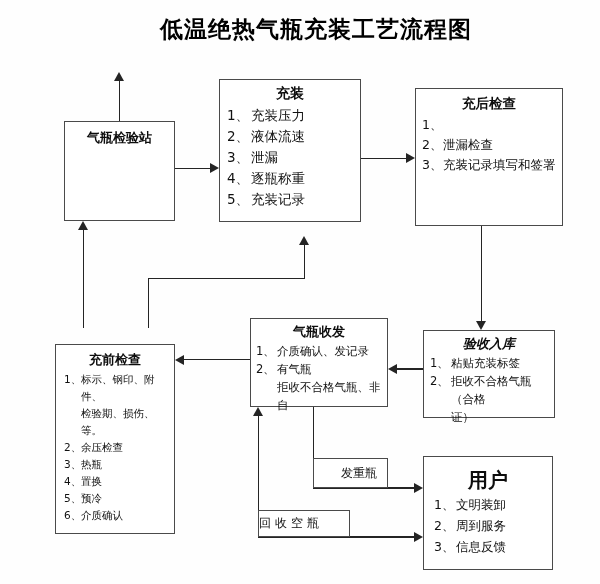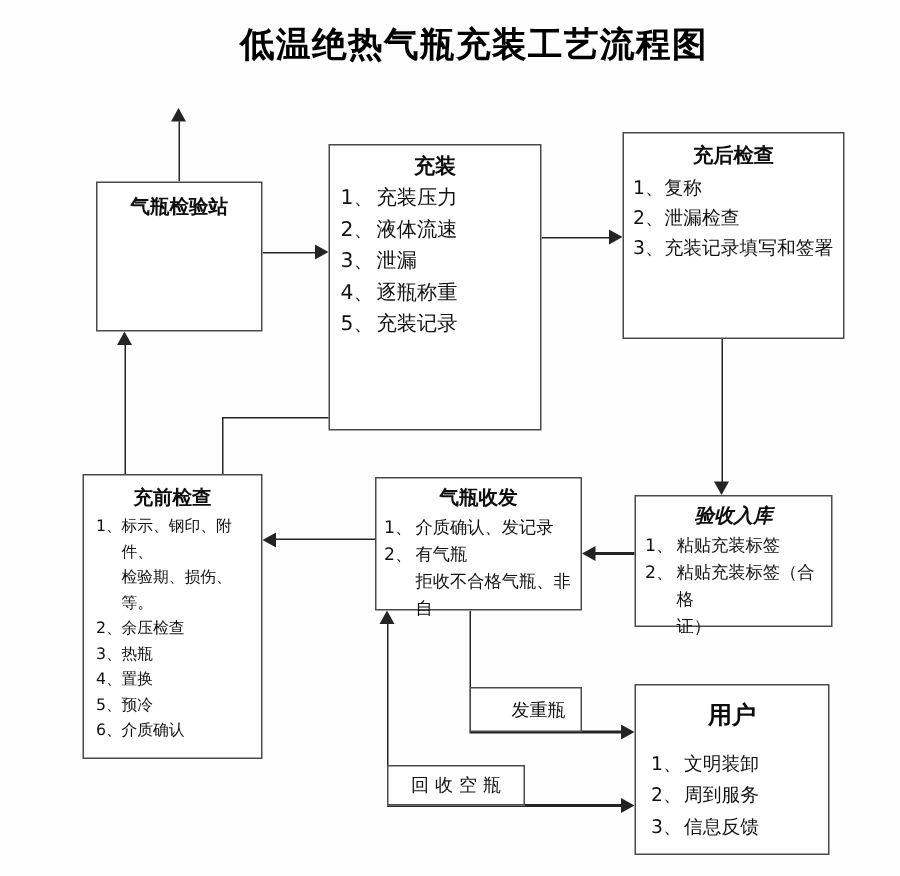--- a/index.html
+++ b/index.html
@@ -20,54 +20,54 @@
   }
   .box-title{font-weight:700;text-align:center;color:#0d0d0d;}
   .row{display:flex;align-items:flex-start;}
   .num{flex:none;}
   .txt{flex:1 1 auto;}
 
   
   .b-station{left:64px;top:121px;width:111px;height:100px;}
   .b-station .box-title{padding-top:7px;font-size:13px;}
 
-  .b-filling{left:219px;top:96px;width:142px;height:191px;}
+  .b-filling{left:219px;top:79px;width:142px;height:143px;}
   .b-filling .box-title{padding-top:5px;font-size:14px;}
   .b-filling .list{padding:2px 2px 0 7px;font-size:13.5px;line-height:21px;}
   .b-filling .num{width:24px;}
 
   .b-postcheck{left:415px;top:88px;width:148px;height:138px;}
   .b-postcheck .box-title{padding-top:6px;font-size:13.5px;}
   .b-postcheck .list{padding:2px 2px 0 6px;font-size:12.5px;line-height:20px;}
   .b-postcheck .num{width:21px;}
 
-  .b-precheck{left:55px;top:316px;width:120px;height:190px;}
+  .b-precheck{left:55px;top:344px;width:120px;height:190px;}
   .b-precheck .box-title{padding-top:6px;font-size:13px;}
   .b-precheck .list{padding:2px 0 0 8px;font-size:10.5px;line-height:17px;}
   .b-precheck .num{width:17px;}
 
   .b-receiving{left:250px;top:318px;width:138px;height:89px;}
   .b-receiving .box-title{padding-top:4px;font-size:13px;}
   .b-receiving .list{padding:1px 2px 0 5px;font-size:11.5px;line-height:18px;}
   .b-receiving .num{width:21px;}
 
   .b-acceptance{left:423px;top:330px;width:132px;height:88px;}
   .b-acceptance .box-title{padding-top:4px;font-size:13px;font-style:italic;}
   .b-acceptance .list{padding:1px 2px 0 6px;font-size:11.5px;line-height:18px;}
   .b-acceptance .num{width:21px;}
 
   .b-user{left:423px;top:456px;width:130px;height:114px;}
-  .b-user .box-title{padding-top:10px;font-size:16px;margin-bottom:10px;}
+  .b-user .box-title{padding-top:10px;font-size:20px;}
   .b-user .list{padding:0 2px 0 10px;font-size:12.5px;line-height:21px;}
   .b-user .num{width:22px;}
 
   .b-dispatch{left:313px;top:458px;width:75px;height:30px;z-index:3;
     display:flex;align-items:center;padding-left:27px;font-size:12px;}
   .b-recover{left:258px;top:510px;width:92px;height:27px;z-index:3;
-    display:flex;align-items:center;padding-left:15px;font-size:12px;letter-spacing:4px;}
+    display:flex;align-items:center;padding-left:0;font-size:12px;letter-spacing:4px;}
 
   
   .seg{position:absolute;background:#242424;z-index:1;}
   .ah{position:absolute;width:0;height:0;z-index:1;}
   .ah-up{border-left:5px solid transparent;border-right:5px solid transparent;border-bottom:9px solid #242424;}
   .ah-down{border-left:5px solid transparent;border-right:5px solid transparent;border-top:9px solid #242424;}
   .ah-right{border-top:5px solid transparent;border-bottom:5px solid transparent;border-left:9px solid #242424;}
   .ah-left{border-top:5px solid transparent;border-bottom:5px solid transparent;border-right:9px solid #242424;}
 </style>
 </head>
@@ -140,21 +140,20 @@
           <span class="txt">充装记录</span>
         </div>
     </div>
   </div>
 
   <div class="box b-postcheck">
     <div class="box-title">充后检查</div>
     <div class="list">
       <div class="row">
           <span class="num">1、</span>
-          <span class="txt">复称</span>
         </div>
       <div class="row">
           <span class="num">2、</span>
           <span class="txt">泄漏检查</span>
         </div>
       <div class="row">
           <span class="num">3、</span>
           <span class="txt">充装记录填写和签署</span>
         </div>
     </div>
@@ -213,21 +212,21 @@
   <div class="box b-acceptance">
     <div class="box-title">验收入库</div>
     <div class="list">
       <div class="row">
           <span class="num">1、</span>
           <span class="txt">粘贴充装标签</span>
         </div>
       <div class="row">
           <span class="num">2、</span>
           <span class="txt">
-            <div>粘贴充装标签（合格</div>
+            <div>拒收不合格气瓶（合格</div>
             <div>证）</div>
           </span>
         </div>
     </div>
   </div>
 
   <div class="box b-user">
     <div class="box-title">用户</div>
     <div class="list">
       <div class="row">

